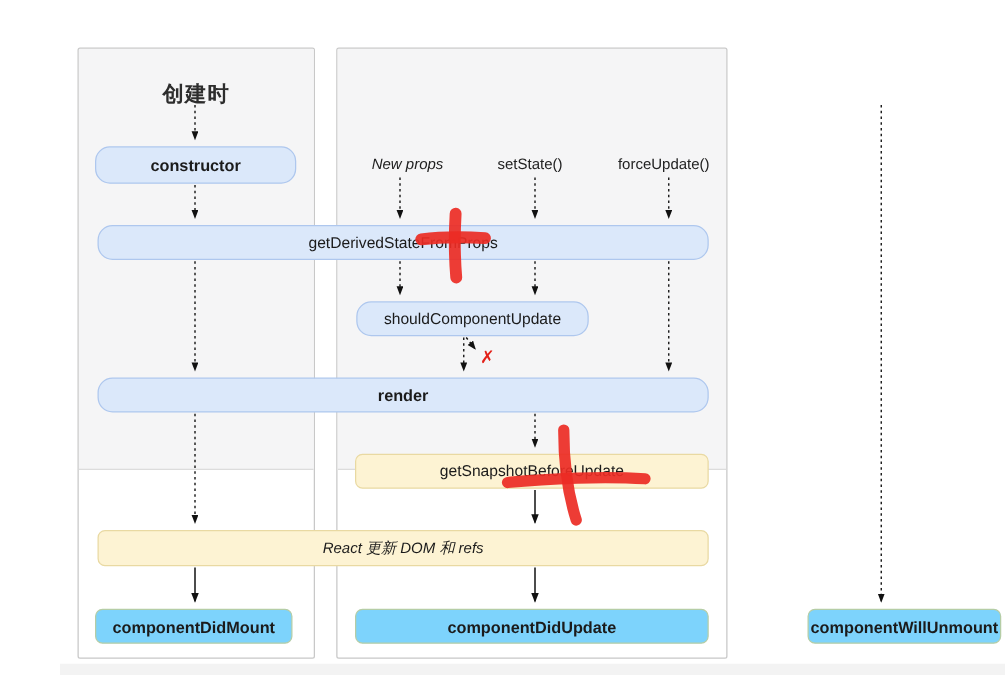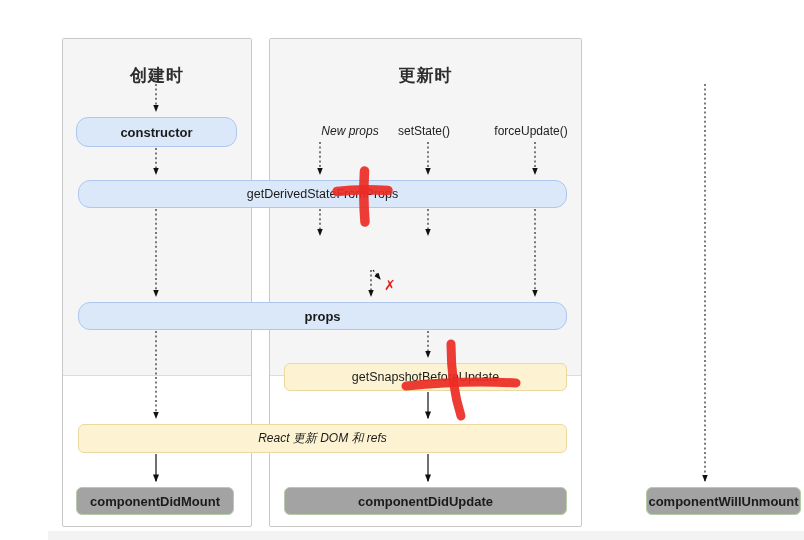--- a/index.html
+++ b/index.html
@@ -20,32 +20,32 @@
     background:#f5f5f6;border-bottom:1px solid #dcdcdc;
   }
   .panel-title{
     position:absolute;top:11px;left:0;width:100%;text-align:center;
     font-size:17px;font-weight:600;color:#2d2d2d;letter-spacing:1px;
   }
   .trigger{
     position:absolute;top:124px;width:110px;text-align:center;
     font-size:12px;color:#222;z-index:2;
   }
-  .trigger.italic{font-style:italic;padding-left:24px;}
+  .trigger.italic{font-style:italic;}
   .t-new-props{left:223px;}
   .t-set-state{left:321px;}
   .t-force-update{left:428px;}
   .box{
     position:absolute;display:flex;align-items:center;justify-content:center;
     border-radius:6px;font-size:12.5px;color:#1b1b1b;box-sizing:border-box;
     z-index:2;border:1px solid transparent;white-space:nowrap;
   }
   .blue{background:#dbe8fa;border-color:#aec7ee;border-radius:12px;}
   .yellow{background:#fdf3d3;border-color:#e9d9a2;}
-  .green{background:#a3a3a3;border-color:#b5cda6;}
+  .green{background:#7dd3fc;border-color:#b5cda6;}
   .bold{font-weight:700;font-size:13px;}
   .italic{font-style:italic;}
   .b-constructor{left:28px;top:117px;width:161px;height:30px;}
   .b-get-derived{left:30px;top:180px;width:489px;height:28px;}
   .b-should-update{left:237px;top:241px;width:186px;height:28px;}
   .b-render{left:30px;top:302px;width:489px;height:28px;}
   .b-get-snapshot{left:236px;top:363px;width:283px;height:28px;}
   .b-react-updates{left:30px;top:424px;width:489px;height:29px;font-size:12px;}
   .b-did-mount{left:28px;top:487px;width:158px;height:28px;}
   .b-did-update{left:236px;top:487px;width:283px;height:28px;}
@@ -63,31 +63,31 @@
 
 <div class="canvas">
 
   <section class="panel panel-mount">
     <div class="phase-region"></div>
     <h2 class="panel-title">创建时</h2>
   </section>
 
   <section class="panel panel-update">
     <div class="phase-region"></div>
-    <h2 class="panel-title">更新时</h2>
   </section>
 
 
   <div class="trigger italic t-new-props">New props</div>
   <div class="trigger t-set-state">setState()</div>
   <div class="trigger t-force-update">forceUpdate()</div>
 
   <div class="box blue bold b-constructor">constructor</div>
   <div class="box blue b-get-derived">getDerivedStateFromProps</div>
-  <div class="box blue bold b-render">props</div>
+  <div class="box blue b-should-update">shouldComponentUpdate</div>
+  <div class="box blue bold b-render">render</div>
   <div class="box yellow b-get-snapshot">getSnapshotBeforeUpdate</div>
   <div class="box yellow italic b-react-updates">React 更新 DOM 和 refs</div>
   <div class="box green bold b-did-mount">componentDidMount</div>
   <div class="box green bold b-did-update">componentDidUpdate</div>
   <div class="box green bold b-will-unmount">componentWillUnmount</div>
 
   <svg class="overlay" width="804" height="540" viewBox="0 0 804 540">
     <defs>
       <marker id="ah" markerWidth="8" markerHeight="8" refX="5.5" refY="2.5" orient="auto">
         <path d="M0,0 L6.5,2.5 L0,5 Z" fill="#111"></path>

